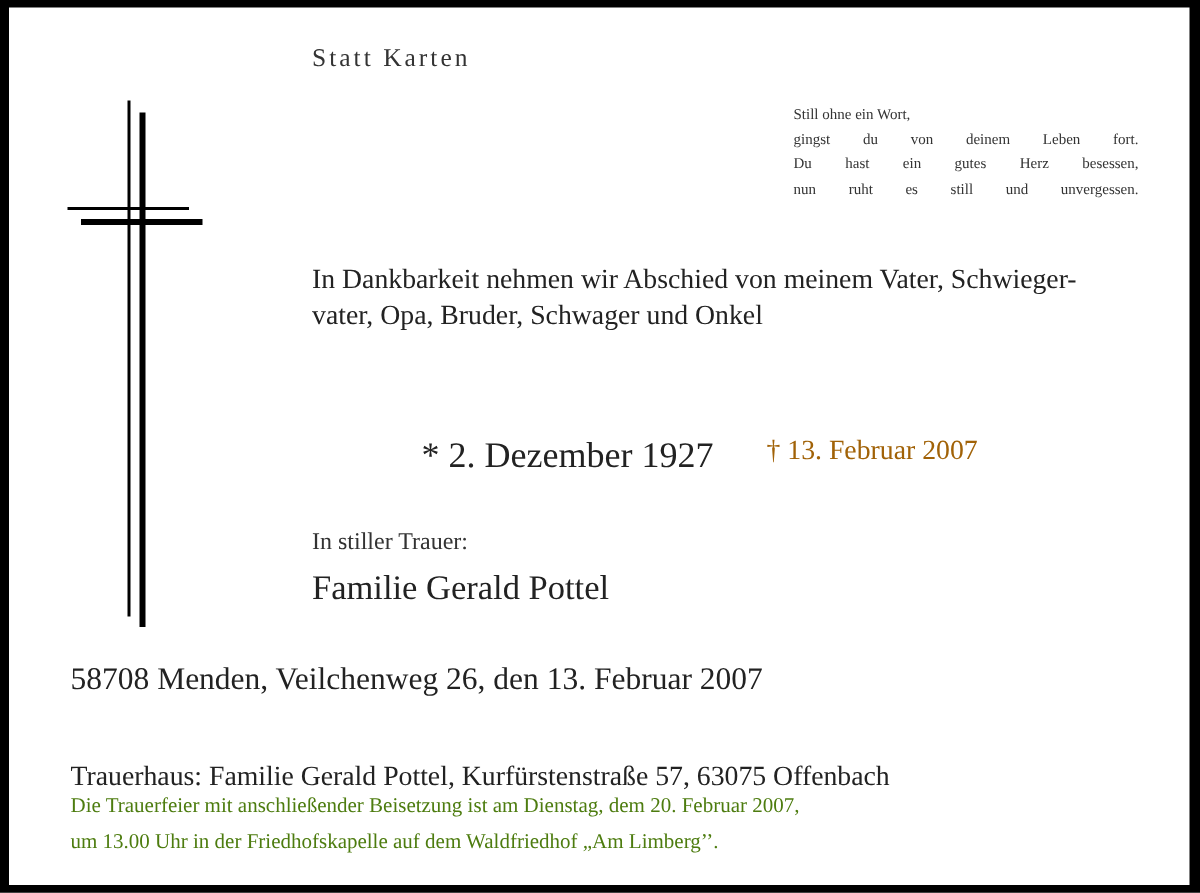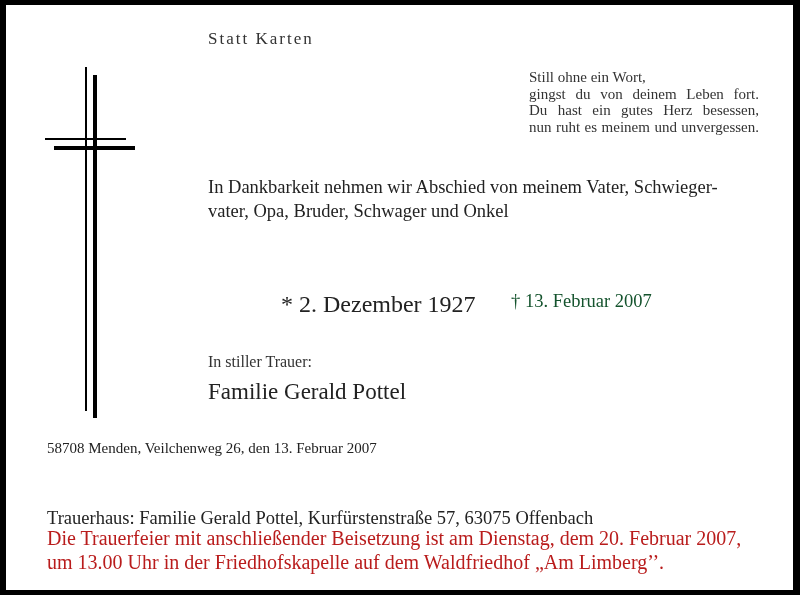--- a/index.html
+++ b/index.html
@@ -3,53 +3,53 @@
   <meta charset="utf-8">
   <style>
     html, body { margin: 0; padding: 0; background: #000; }
     body { width: 800px; height: 595px; position: relative; overflow: hidden; }
     .card {
       position: absolute; left: 6px; top: 5px; width: 787px; height: 585px;
       background: #fff; font-family: "Liberation Serif", serif; color: #222;
     }
     .abs { position: absolute; white-space: nowrap; }
     .statt { left: 202px; top: 24px; font-size: 17px; letter-spacing: 2px; color: #333; }
-    .poem { left: 523px; top: 64px; font-size: 15px; line-height: 16.5px; color: #333; white-space: normal; width: 230px; }
+    .poem { left: 523px; top: 64px; font-size: 10px; line-height: 16.5px; color: #333; white-space: normal; width: 230px; }
     .poem div { text-align: justify; text-align-last: justify; }
     .poem div:first-child { text-align-last: left; }
     .intro { left: 202px; top: 170px; font-size: 18.5px; line-height: 24px; color: #222; }
     .name { left: 360px; top: 230px; font-size: 50px; color: #111; letter-spacing: -0.5px; }
     .born { left: 275px; top: 286px; font-size: 24px; color: #222; }
-    .died { left: 505px; top: 286px; font-size: 18.5px; color: #14532d; }
+    .died { left: 505px; top: 286px; font-size: 18.5px; color: #a16207; }
     .mourn-label { left: 202px; top: 348px; font-size: 16px; color: #333; }
     .mourn-family { left: 202px; top: 374px; font-size: 23px; color: #222; }
-    .addr { left: 41px; top: 435px; font-size: 15px; color: #222; }
+    .addr { left: 41px; top: 435px; font-size: 21px; color: #222; }
     .house { left: 41px; top: 479px; font-size: 18.5px; color: #222; margin-top: 24px; }
-    .service { left: 41px; top: 521px; font-size: 20px; line-height: 24px; color: #b91c1c; }
+    .service { left: 41px; top: 521px; font-size: 14px; line-height: 24px; color: #4d7c0f; }
     .bar { position: absolute; background: #000; }
   </style>
 </head>
 <body>
 
 <div class="card">
 
   <div class="abs statt">Statt Karten</div>
 
   <div class="abs" style="left:0;top:0;width:140px;height:420px;">
     <div class="bar" style="left:79px;top:62px;width:2px;height:344px;"></div>
     <div class="bar" style="left:87px;top:70px;width:4px;height:343px;"></div>
     <div class="bar" style="left:39px;top:133px;width:81px;height:2px;"></div>
     <div class="bar" style="left:48px;top:141px;width:81px;height:4px;"></div>
   </div>
 
   <div class="abs poem">
     <div>Still ohne ein Wort,</div>
     <div>gingst du von deinem Leben fort.</div>
     <div>Du hast ein gutes Herz besessen,</div>
-    <div>nun ruht es meinem und unvergessen.</div>
+    <div>nun ruht es still und unvergessen.</div>
   </div>
 
   <div class="abs intro">
     <div>In Dankbarkeit nehmen wir Abschied von meinem Vater, Schwieger-</div>
     <div>vater, Opa, Bruder, Schwager und Onkel</div>
   </div>
 
   <div class="abs born">* 2. Dezember 1927</div>
   <div class="abs died">† 13. Februar 2007</div>
 

